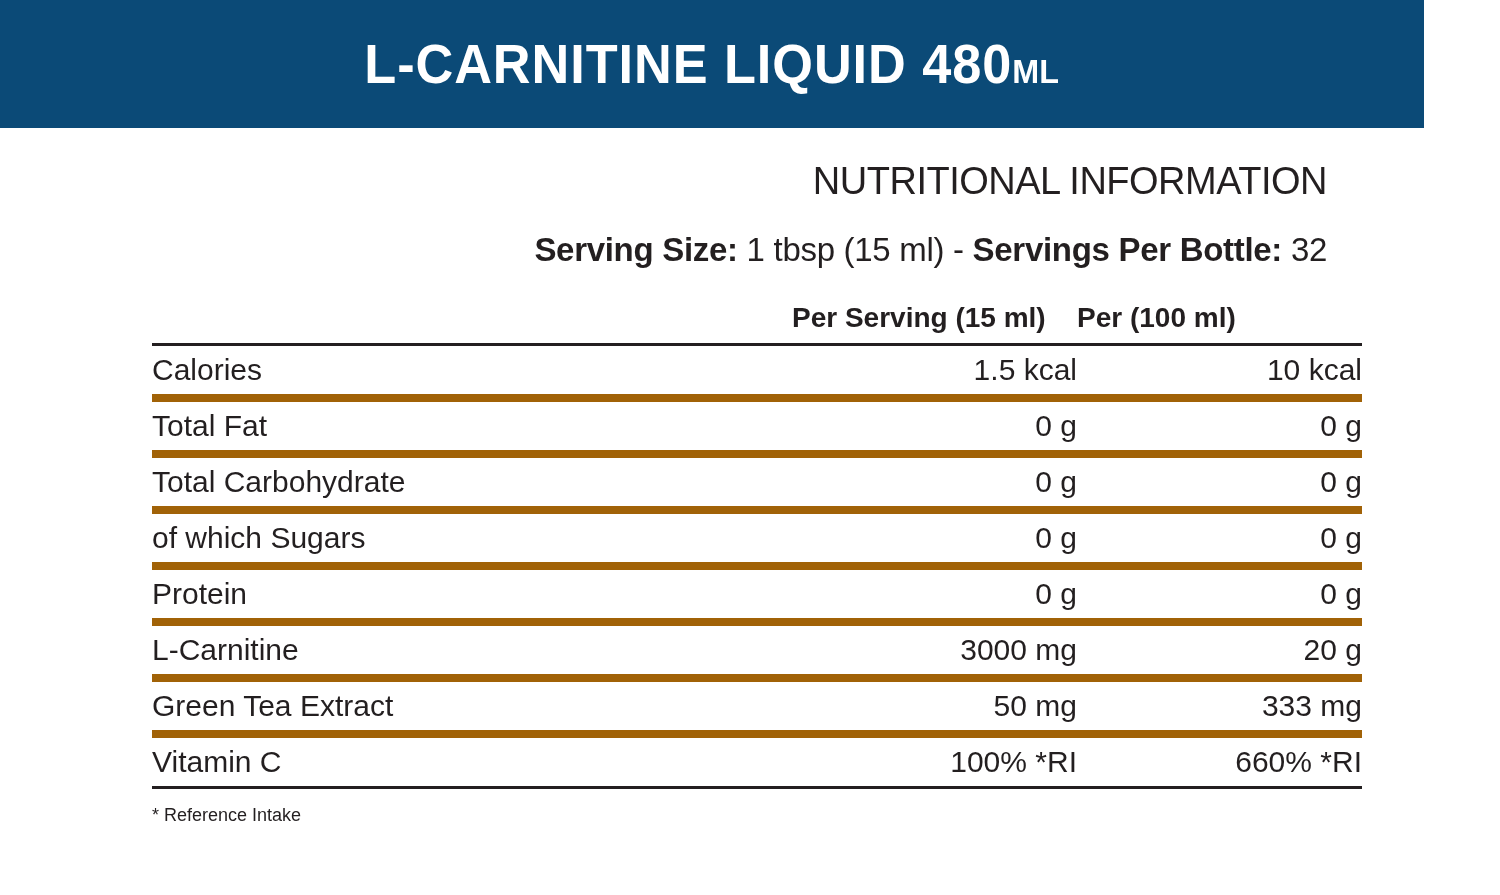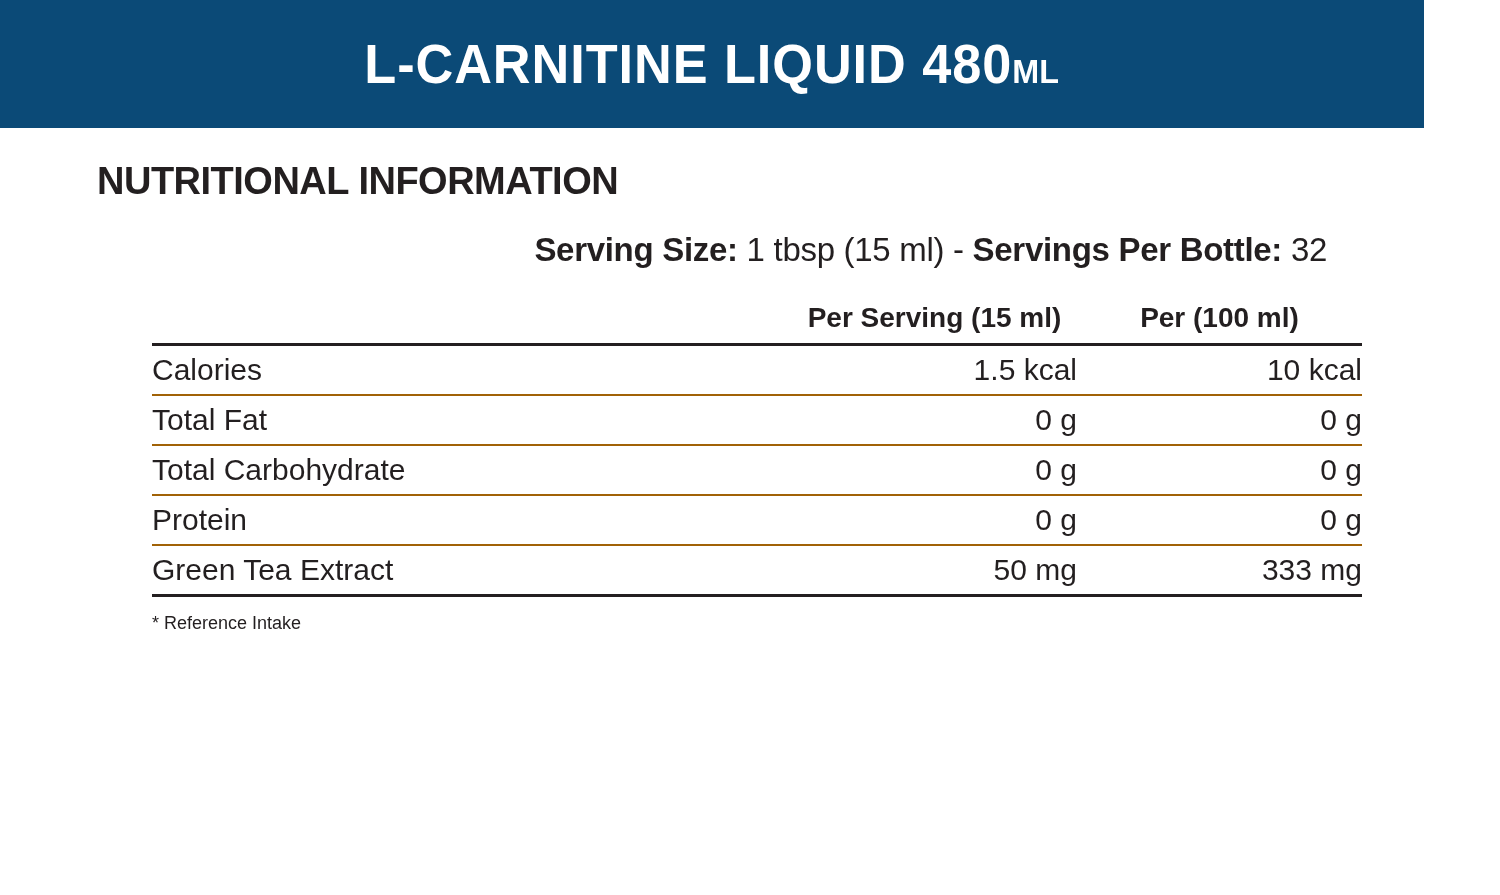--- a/index.html
+++ b/index.html
@@ -41,23 +41,23 @@
   .product-title .unit {
     font-size: 34px;
     font-weight: bold;
     letter-spacing: 0px;
   }
   .body-area {
     padding: 0 97px;
     box-sizing: border-box;
   }
   .section-title {
-    text-align: left;
+    text-align: right;
     font-size: 38px;
-    font-weight: bold;
+    font-weight: normal;
     margin-top: 32px;
     letter-spacing: -0.5px;
   }
   .serving-line {
     text-align: right;
     font-size: 33px;
     margin-top: 28px;
     letter-spacing: -0.3px;
     white-space: nowrap;
   }
@@ -80,29 +80,29 @@
   table.nutri thead th {
     font-weight: bold;
     font-size: 28px;
     padding-bottom: 9px;
     vertical-align: bottom;
   }
   table.nutri thead th.name-col {
     text-align: left;
   }
   table.nutri thead th.val-col {
-    text-align: center;
+    text-align: left;
     margin-top: 23px;
   }
   table.nutri thead tr {
     border-bottom: 3px solid #231f20;
   }
   table.nutri tbody td {
     padding: 7px 0 7px 0;
-    border-bottom: 2px solid #a16207;
+    border-bottom: 8px solid #a16207;
   }
   table.nutri tbody tr:last-child td {
     border-bottom: 3px solid #231f20;
   }
   td.name-col {
     text-align: left;
     width: 640px;
   }
   td.val-col {
     text-align: right;
@@ -156,28 +156,43 @@
           <td class="name-col">Total Fat</td>
           <td class="val-col">0 g</td>
           <td class="val-col">0 g</td>
         </tr>
         <tr>
           <td class="name-col">Total Carbohydrate</td>
           <td class="val-col">0 g</td>
           <td class="val-col">0 g</td>
         </tr>
         <tr>
+          <td class="name-col indent">of which Sugars</td>
+          <td class="val-col">0 g</td>
+          <td class="val-col">0 g</td>
+        </tr>
+        <tr>
           <td class="name-col">Protein</td>
           <td class="val-col">0 g</td>
           <td class="val-col">0 g</td>
         </tr>
         <tr>
+          <td class="name-col">L-Carnitine</td>
+          <td class="val-col">3000 mg</td>
+          <td class="val-col">20 g</td>
+        </tr>
+        <tr>
           <td class="name-col">Green Tea Extract</td>
           <td class="val-col">50 mg</td>
           <td class="val-col">333 mg</td>
+        </tr>
+        <tr>
+          <td class="name-col">Vitamin C</td>
+          <td class="val-col">100% *RI</td>
+          <td class="val-col">660% *RI</td>
         </tr>
       </tbody>
     </table>
 
     <div class="footnote">* Reference Intake</div>
 
   </div>
 </div>
 
 </body></html>

